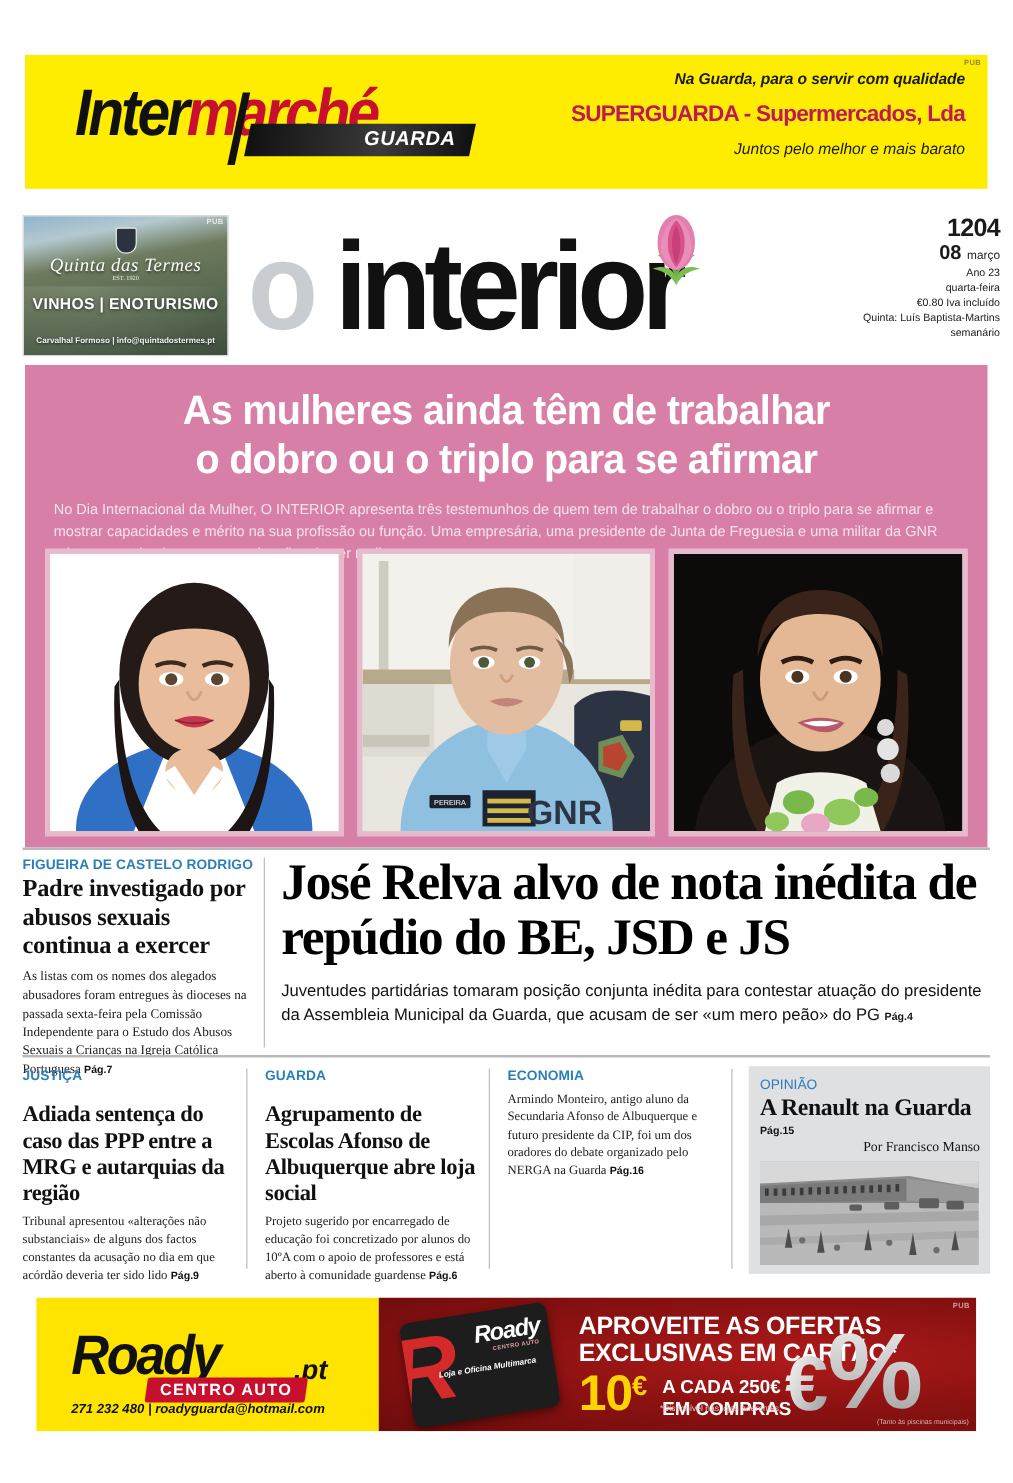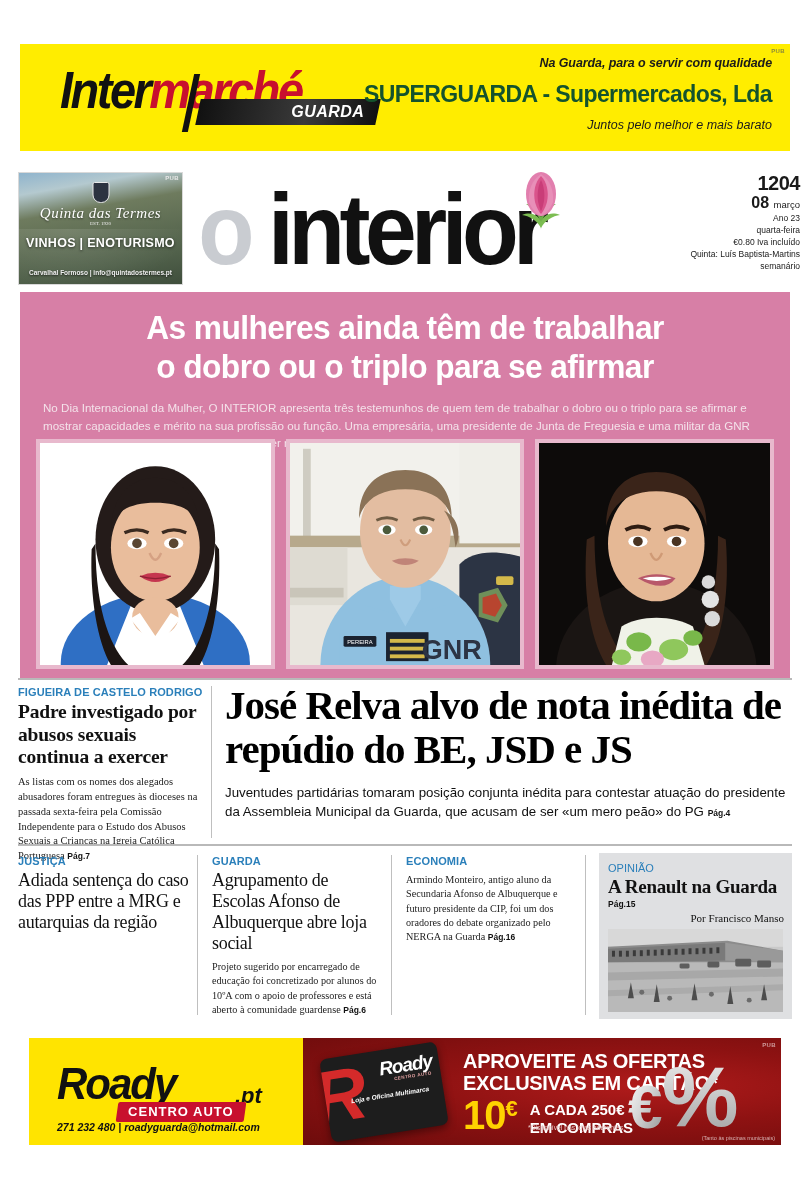--- a/index.html
+++ b/index.html
@@ -46,21 +46,21 @@
   .im-slash {
     position:absolute; left:168px; top:30px; width:6px; height:58px;
     background:#111; transform: skewX(-12deg);
   }
   .im-right { position:absolute; right:18px; top:12px; width:440px; text-align:right; }
   .im-tag1 {
     font-size:12.5px; font-weight:bold; font-style:italic; color:#1a1a1a;
     letter-spacing:-.1px;
   }
   .im-title {
-    font-size:23px; font-weight:bold; color:#14532d; margin-top:11px;
+    font-size:18px; font-weight:bold; color:#be185d; margin-top:11px;
     letter-spacing:-.6px;
   }
   .im-tag2 {
     font-size:12.5px; font-style:italic; color:#1a1a1a; margin-top:10px;
   }
   .im-addr {
     font-size:8px; font-weight:bold; color:#1a1a1a; margin-top:8px; letter-spacing:-.1px;
   }
 
   
@@ -191,22 +191,22 @@
   }
   .fcol { position:absolute; top:6px; width:172px; }
   .fcol.c1 { left:18px; }
   .fcol.c2 { left:212px; }
   .fcol.c3 { left:406px; }
   .fdiv { position:absolute; top:6px; width:1px; height:160px; background:#bfbfbf; }
   .fdiv.d1 { left:197px; }
   .fdiv.d2 { left:391px; }
   .fdiv.d3 { left:585px; }
   .f-head {
-    font-family:"Liberation Serif", serif; font-weight:normal;
-    font-size:18px; line-height:1.17; color:#111; margin-top:3px;
+    font-family:"Liberation Serif", serif; font-weight:bold;
+    font-size:18px; line-height:1.17; color:#111; margin-top:14px;
     letter-spacing:-.3px;
   }
   .f-body {
     font-family:"Liberation Serif", serif; font-size:10.2px;
     line-height:1.4; color:#222; margin-top:6px;
   }
 
   .opiniao {
     position:absolute; left:599px; top:4px; width:193px; height:166px;
     background:#dfe0e2; overflow:hidden;
@@ -485,20 +485,24 @@
       </div>
     </div>
   </div>
 
   <div class="band3">
     <div class="rule-top3"></div>
 
     <div class="fcol c1">
       <div class="kicker">JUSTIÇA</div>
       <div class="f-head">Adiada sentença do caso das PPP entre a MRG e autarquias da região</div>
+      <div class="f-body">
+        <span>Tribunal apresentou «alterações não substanciais» de alguns dos factos constantes da acusação no dia em que acórdão deveria ter sido lido</span>
+        <span class="pag-ref">Pág.9</span>
+      </div>
     </div>
     <div class="fdiv d1"></div>
 
     <div class="fcol c2">
       <div class="kicker">GUARDA</div>
       <div class="f-head">Agrupamento de Escolas Afonso de Albuquerque abre loja social</div>
       <div class="f-body">
         <span>Projeto sugerido por encarregado de educação foi concretizado por alunos do 10ºA com o apoio de professores e está aberto à comunidade guardense</span>
         <span class="pag-ref">Pág.6</span>
       </div>

